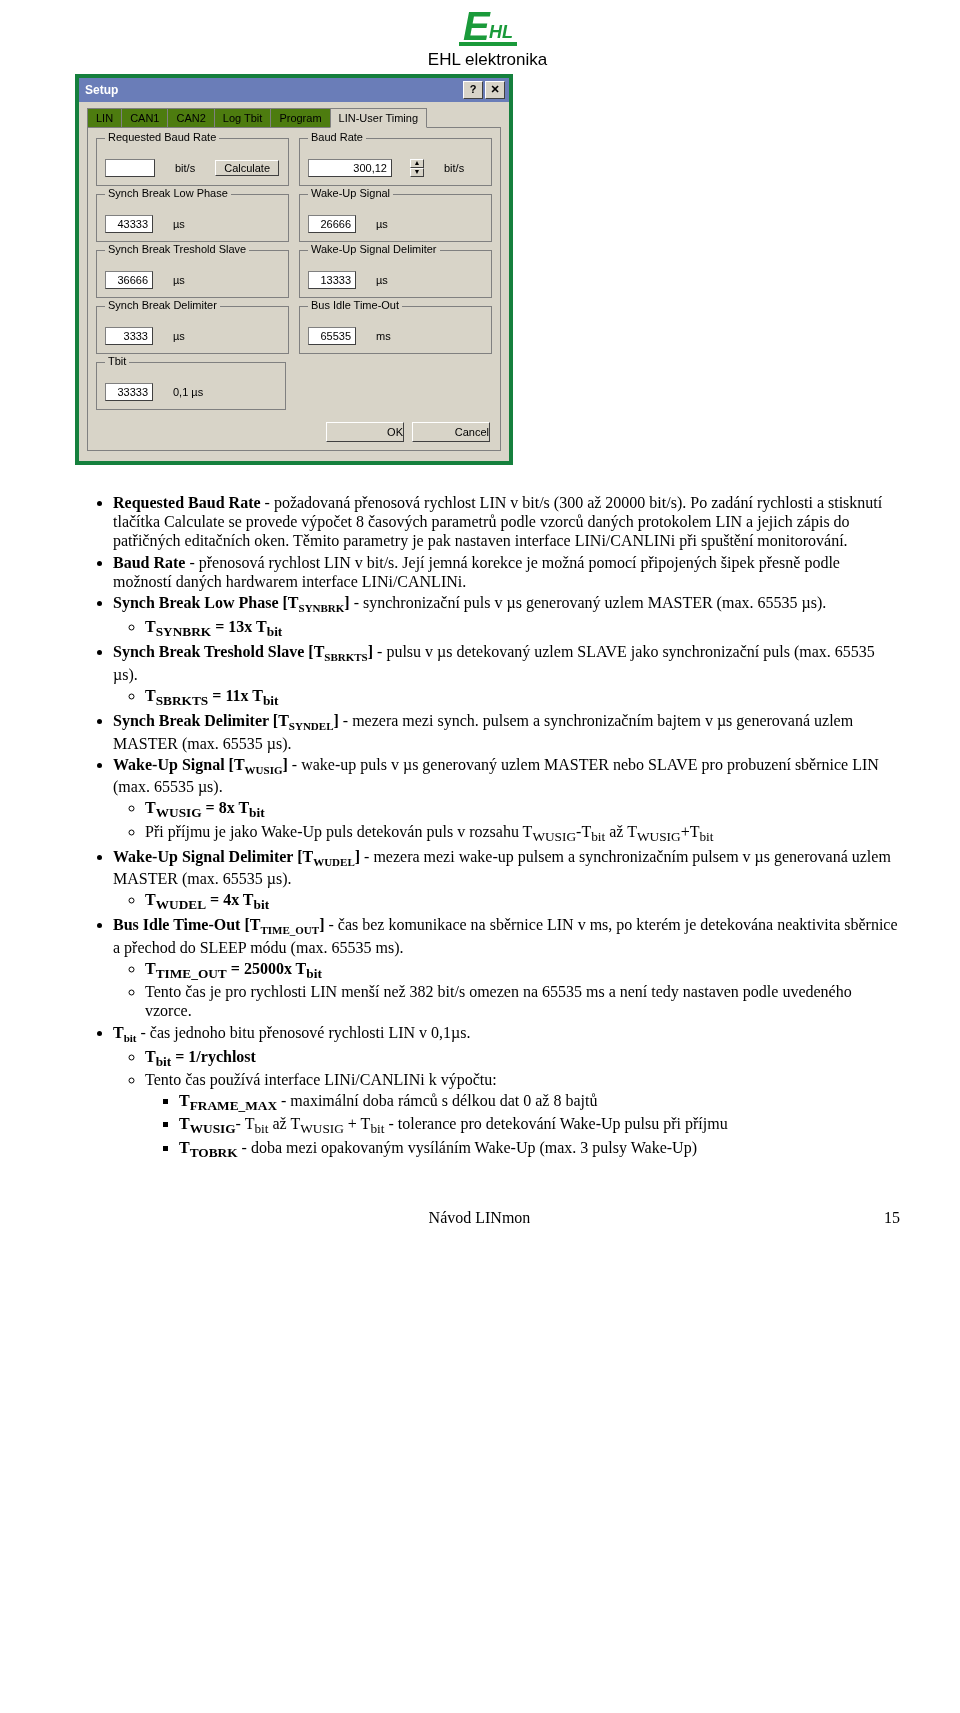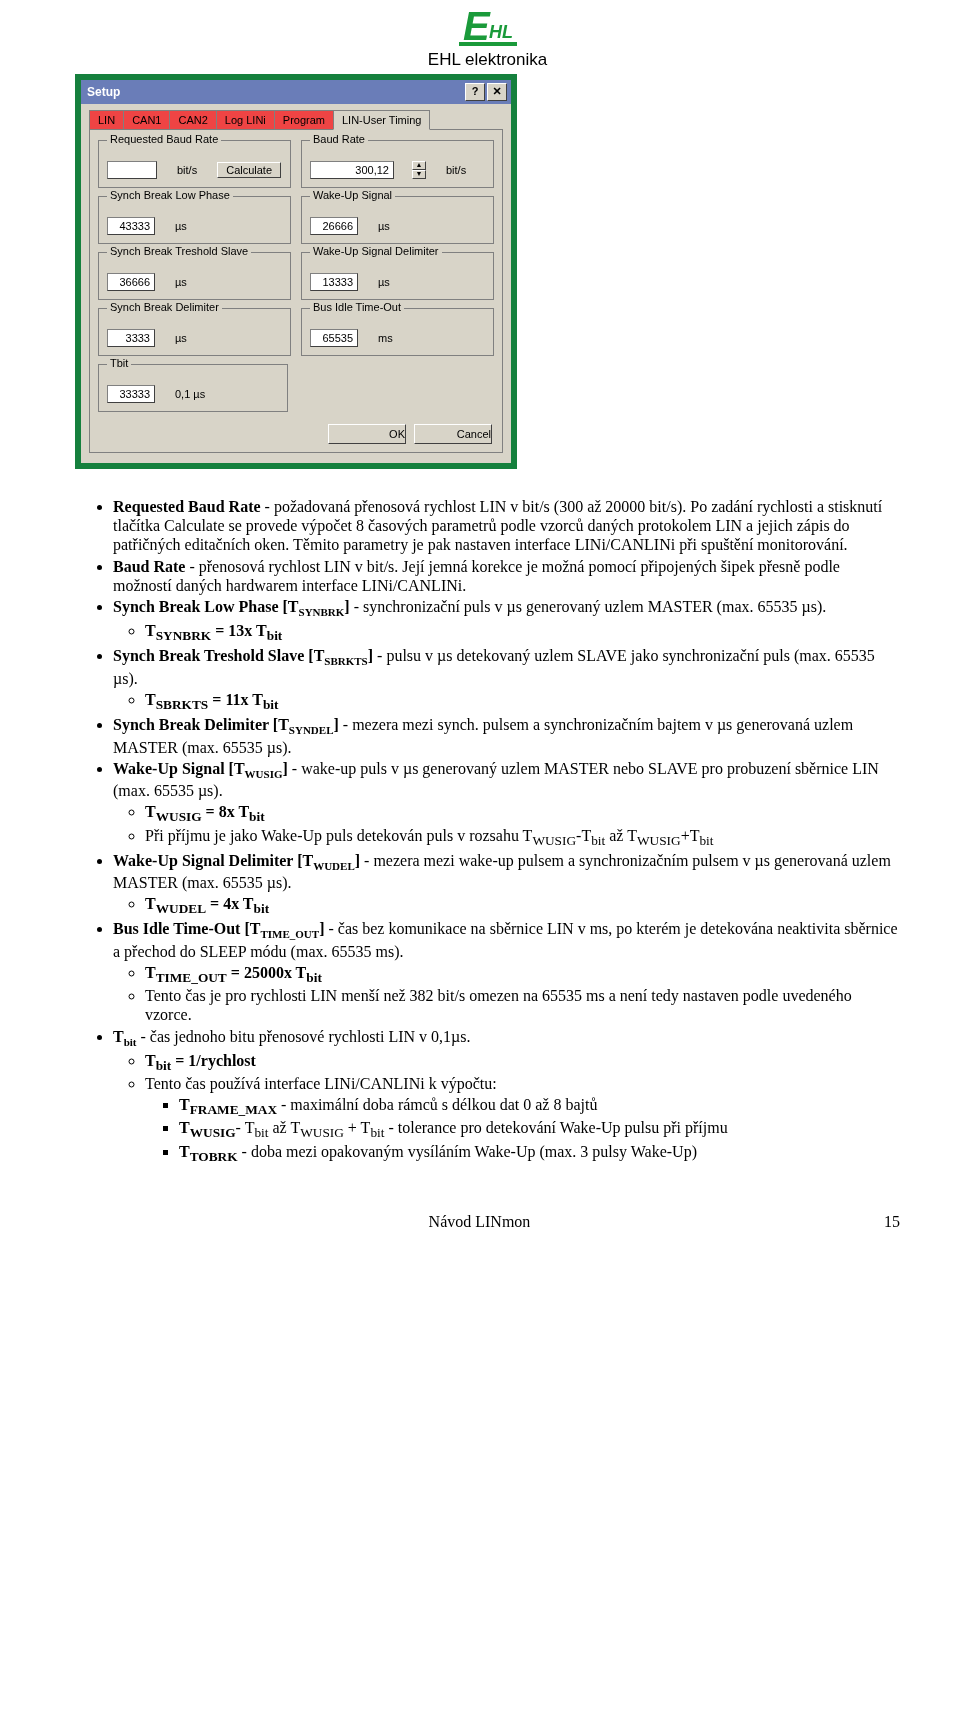--- a/index.html
+++ b/index.html
@@ -23,21 +23,21 @@
     font-size: 17px;
     font-family: Arial, sans-serif;
     color: #000;
     margin-top: -2px;
   }
 
   
   .dialog {
     width: 430px;
     margin-left: 0;
-    border: 6px solid #15803d;
+    border: 4px solid #15803d;
     font-family: Tahoma, Arial, sans-serif;
     background: #d8d4c8;
   }
   .titlebar {
     background: #6a7db8;
     color: #fff;
     font-weight: bold;
     font-size: 12px;
     padding: 3px 4px;
     display: flex;
@@ -58,21 +58,21 @@
     color: #000;
     font-weight: bold;
   }
 
   .dialog-body { padding: 6px 8px 10px 8px; }
 
   .tabs { display: flex; font-size: 11px; margin-bottom: -1px; }
   .tab {
     border: 1px solid #808080;
     border-bottom: 1px solid #808080;
-    background: #ef4444;
+    background: #4d7c0f;
     padding: 3px 8px 3px 8px;
     margin-right: 0;
     position: relative;
   }
   .tab + .tab { margin-left: -1px; }
   .tab.active {
     background: #d8d4c8;
     border-bottom-color: #d8d4c8;
     z-index: 2;
   }
@@ -192,21 +192,21 @@
       <span class="caption-btns">
         <span class="caption-btn">?</span>
         <span class="caption-btn">✕</span>
       </span>
     </div>
     <div class="dialog-body">
       <div class="tabs">
         <div class="tab">LIN</div>
         <div class="tab">CAN1</div>
         <div class="tab">CAN2</div>
-        <div class="tab">Log LINi</div>
+        <div class="tab">Log Tbit</div>
         <div class="tab">Program</div>
         <div class="tab active">LIN-User Timing</div>
       </div>
 
       <div class="tabpanel">
 
         <div class="row">
           <div class="groupbox">
             <div class="legend">Requested Baud Rate</div>
             <div class="fields">

